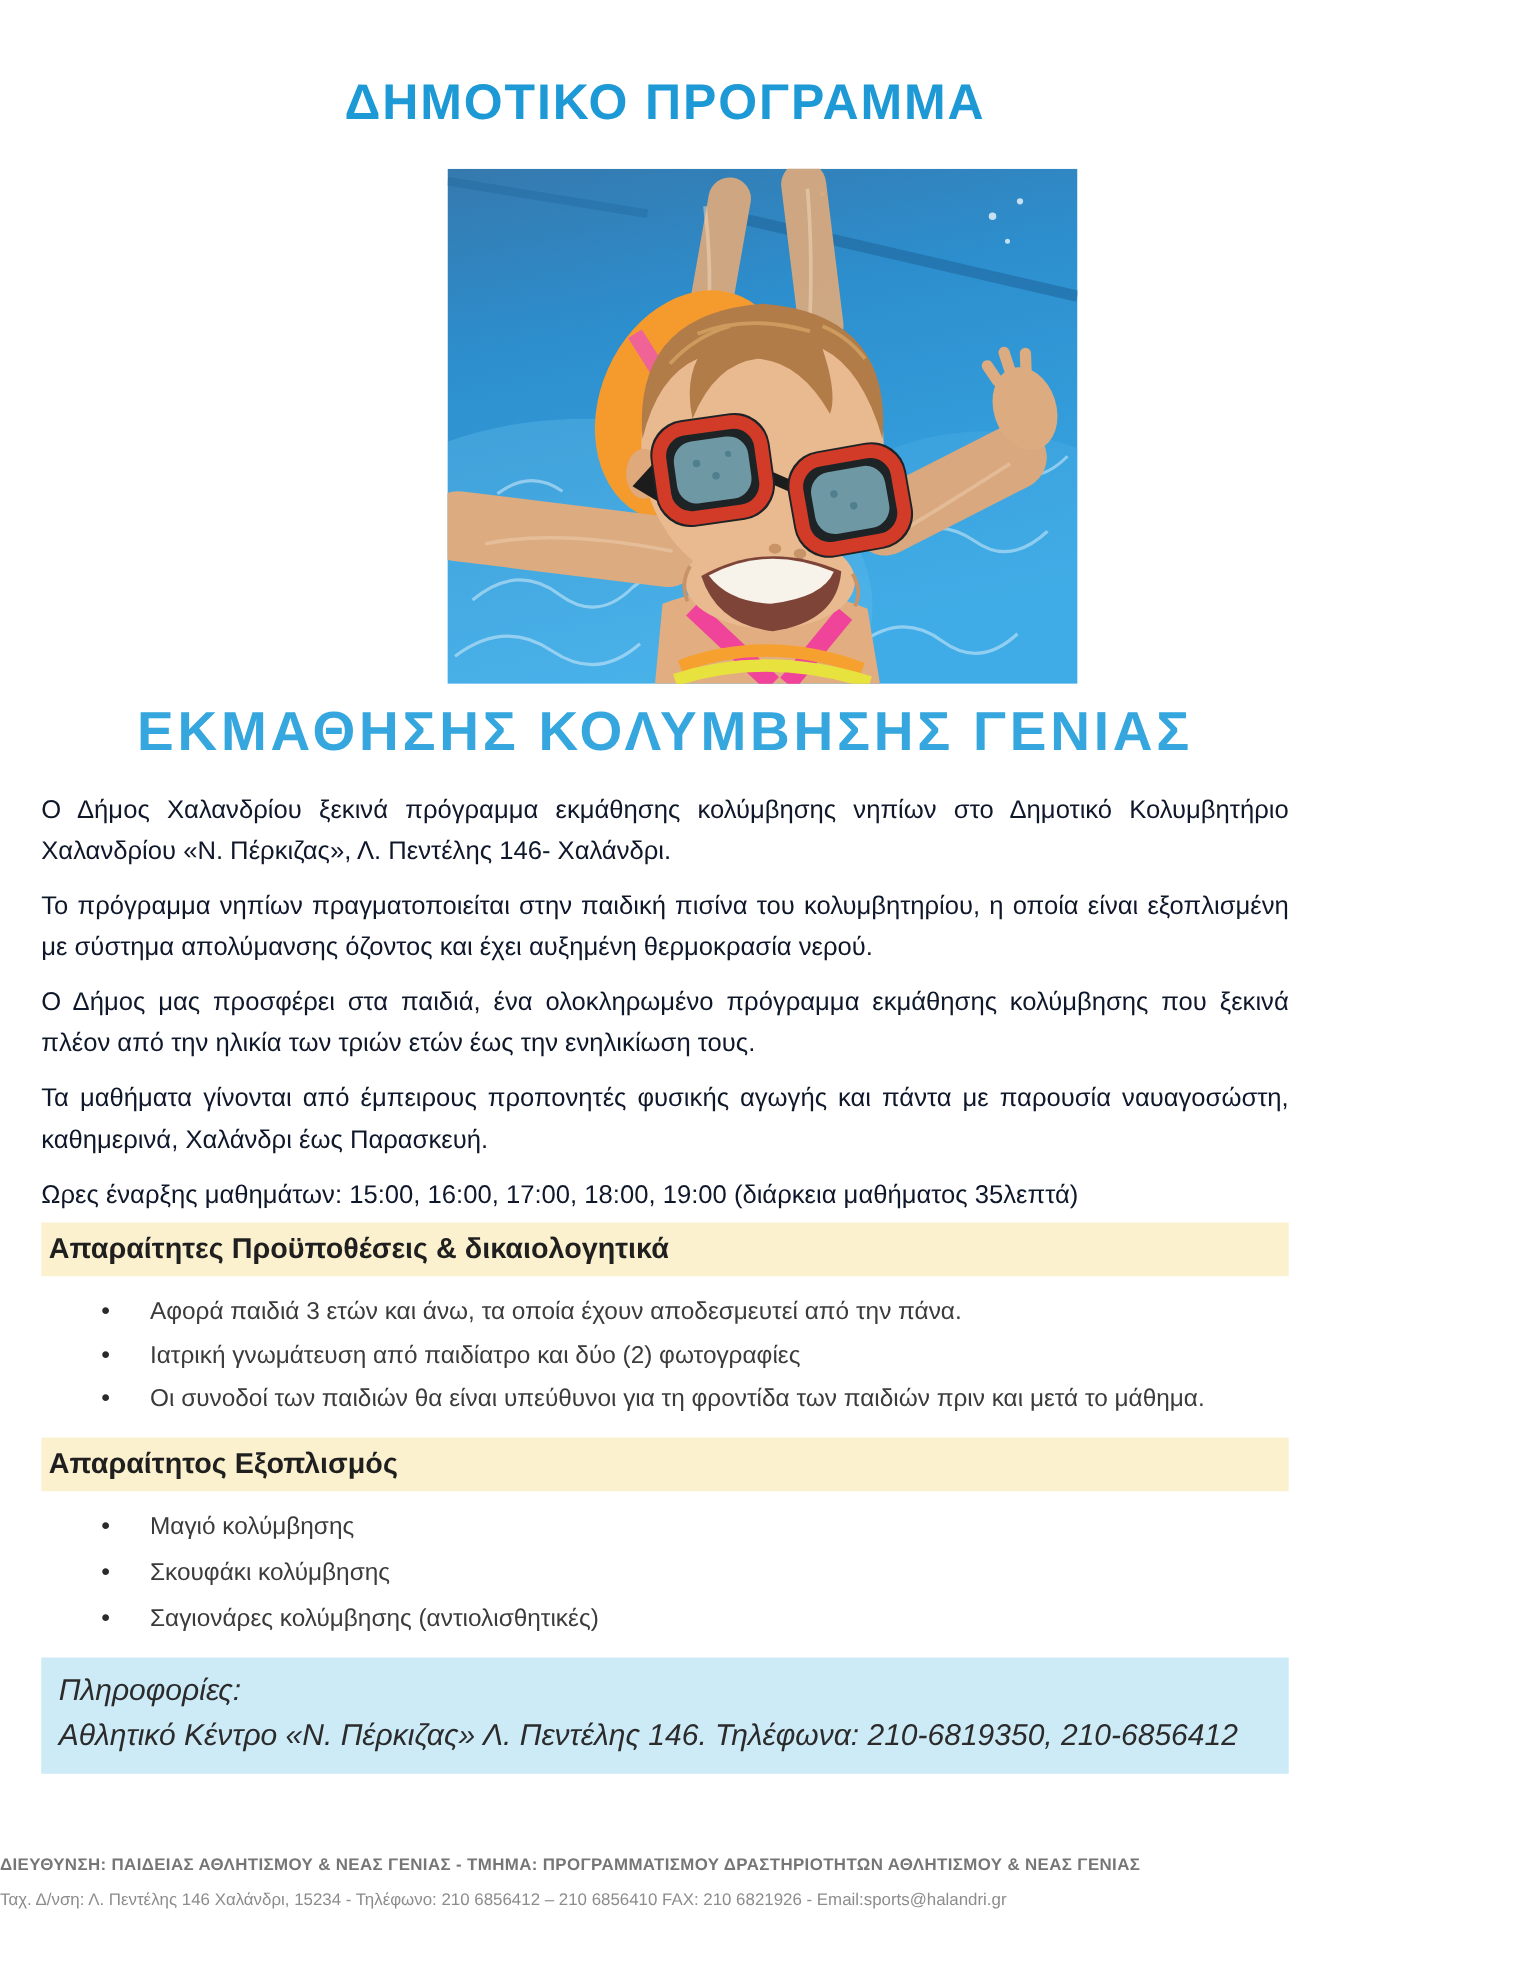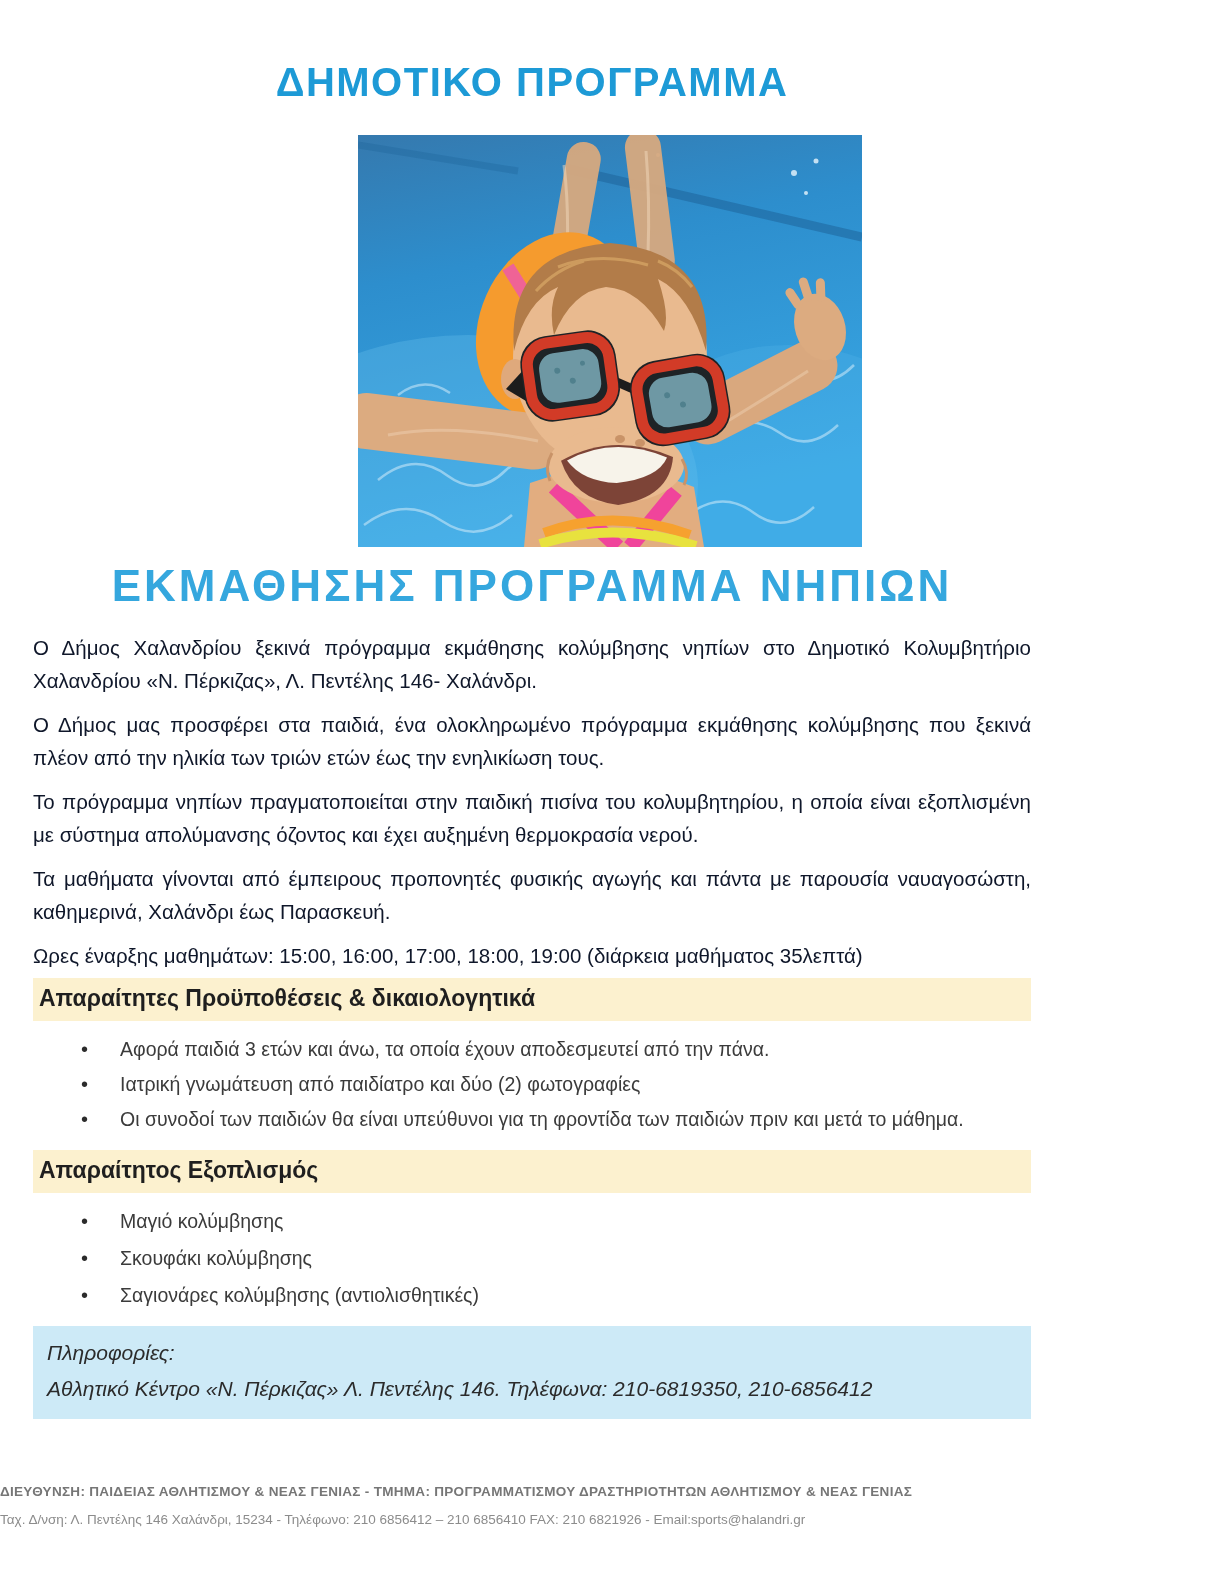--- a/index.html
+++ b/index.html
@@ -70,21 +70,21 @@
     color: #2b2b2b;
   }
   ul.bullets.spread li { margin-bottom: 7px; }
   .info-box {
     background: #cdeaf7;
     margin-top: 14px;
     padding: 9px 14px 12px;
     font-style: italic;
     color: #2b2b2b;
   }
-  .info-box p { font-size: 21px; line-height: 36px; }
+  .info-box p { font-size: 24px; line-height: 36px; }
   .footer { position: absolute; left: 0; right: 0; top: 1484px; text-align: left; }
   .footer .f1 {
     font-size: 13.5px;
     font-weight: 700;
     color: #767676;
     letter-spacing: 0.3px;
   }
   .footer .f2 {
     font-size: 13.5px;
     color: #8c8c8c;
@@ -195,26 +195,26 @@
       </g>
       <g transform="rotate(-4 258 338)">
         <path d="M204 322 Q258 296 316 326 Q310 366 258 370 Q214 362 204 322 Z" fill="#7d4437"></path>
         <path d="M210 322 Q258 300 310 326 Q300 346 258 348 Q224 344 210 322 Z" fill="#f7f3ea"></path>
       </g>
       <path d="M194 318 q-8 14 -2 28" stroke="#c99368" stroke-width="3" fill="none"></path>
       <path d="M324 324 q8 14 2 26" stroke="#c99368" stroke-width="3" fill="none"></path>
     </svg>
   </div>
 
-  <h2 class="subtitle">ΕΚΜΑΘΗΣΗΣ ΠΡΟΓΡΑΜΜΑ ΝΗΠΙΩΝ</h2>
+  <h2 class="subtitle">ΕΚΜΑΘΗΣΗΣ ΚΟΛΥΜΒΗΣΗΣ ΓΕΝΙΑΣ</h2>
 
   <div class="content">
     <p class="body">Ο Δήμος Χαλανδρίου ξεκινά πρόγραμμα εκμάθησης κολύμβησης νηπίων στο Δημοτικό Κολυμβητήριο Χαλανδρίου «Ν. Πέρκιζας»,  Λ. Πεντέλης 146- Χαλάνδρι.</p>
+    <p class="body">Το πρόγραμμα νηπίων πραγματοποιείται στην παιδική πισίνα του κολυμβητηρίου, η οποία είναι εξοπλισμένη με σύστημα απολύμανσης όζοντος και έχει αυξημένη θερμοκρασία νερού.</p>
     <p class="body">Ο Δήμος μας προσφέρει στα παιδιά, ένα ολοκληρωμένο πρόγραμμα εκμάθησης  κολύμβησης που ξεκινά πλέον από την ηλικία των τριών ετών έως την ενηλικίωση τους.</p>
-    <p class="body">Το πρόγραμμα νηπίων πραγματοποιείται στην παιδική πισίνα του κολυμβητηρίου, η οποία είναι εξοπλισμένη με σύστημα απολύμανσης όζοντος και έχει αυξημένη θερμοκρασία νερού.</p>
     <p class="body">Τα μαθήματα γίνονται από έμπειρους προπονητές φυσικής αγωγής και πάντα με παρουσία ναυαγοσώστη, καθημερινά, Χαλάνδρι έως Παρασκευή.</p>
     <p class="body nojust">Ωρες έναρξης μαθημάτων: 15:00, 16:00, 17:00, 18:00, 19:00 (διάρκεια μαθήματος 35λεπτά)</p>
 
     <div class="section-bar">Απαραίτητες Προϋποθέσεις &amp; δικαιολογητικά</div>
     <ul class="bullets">
       <li>Αφορά παιδιά 3 ετών και άνω, τα οποία έχουν αποδεσμευτεί από την πάνα.</li>
       <li>Ιατρική γνωμάτευση από παιδίατρο και δύο (2) φωτογραφίες</li>
       <li>Οι συνοδοί των παιδιών θα είναι υπεύθυνοι για τη φροντίδα των παιδιών πριν και μετά το μάθημα.</li>
     </ul>
 

